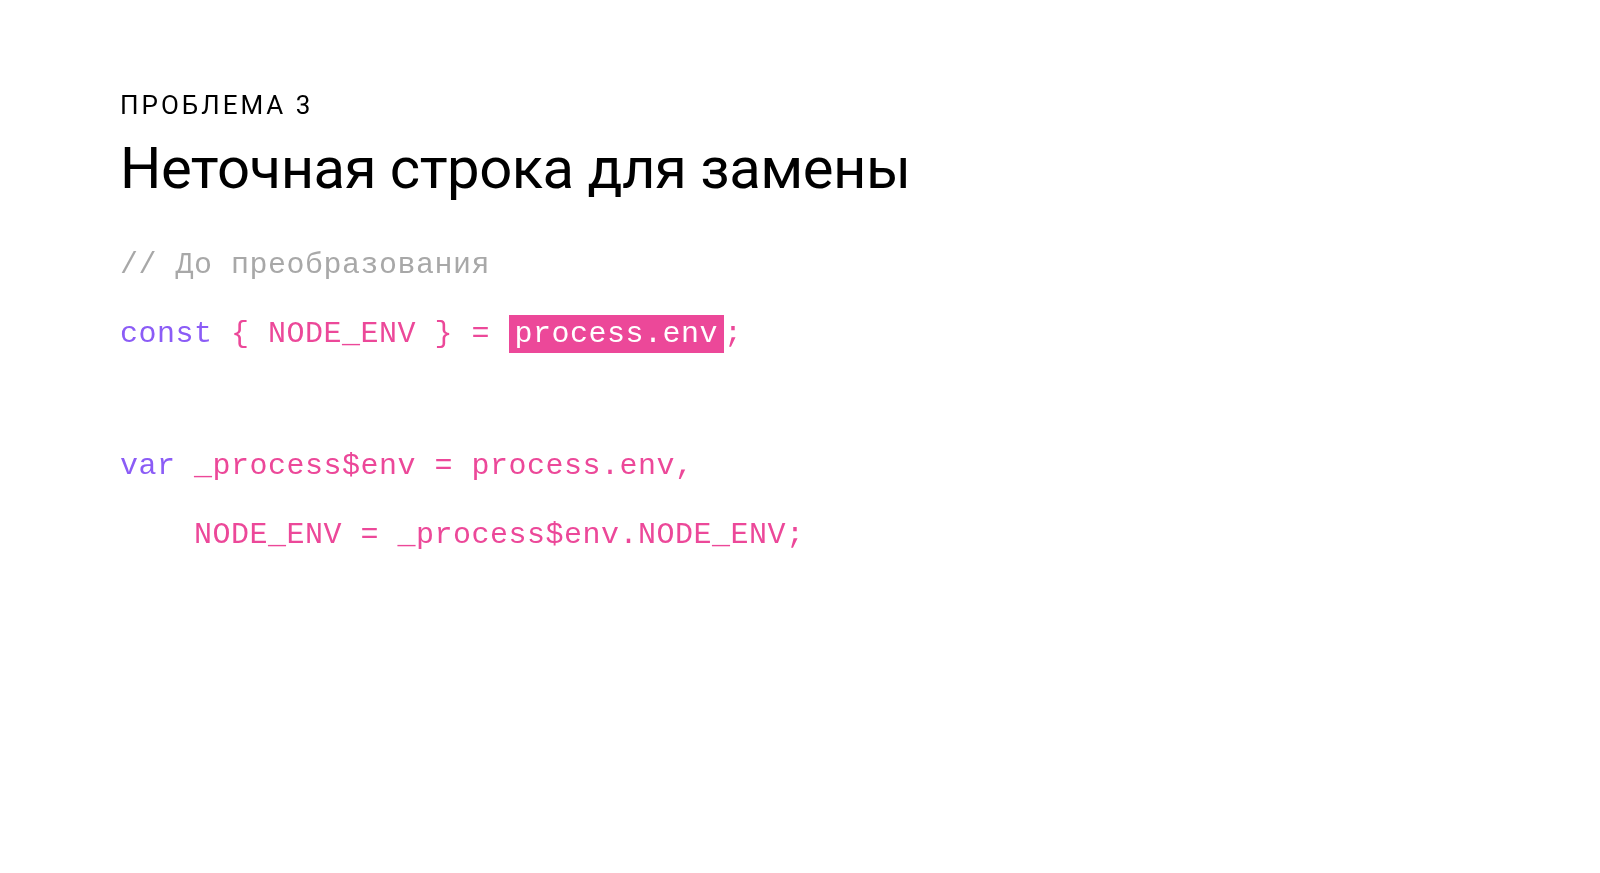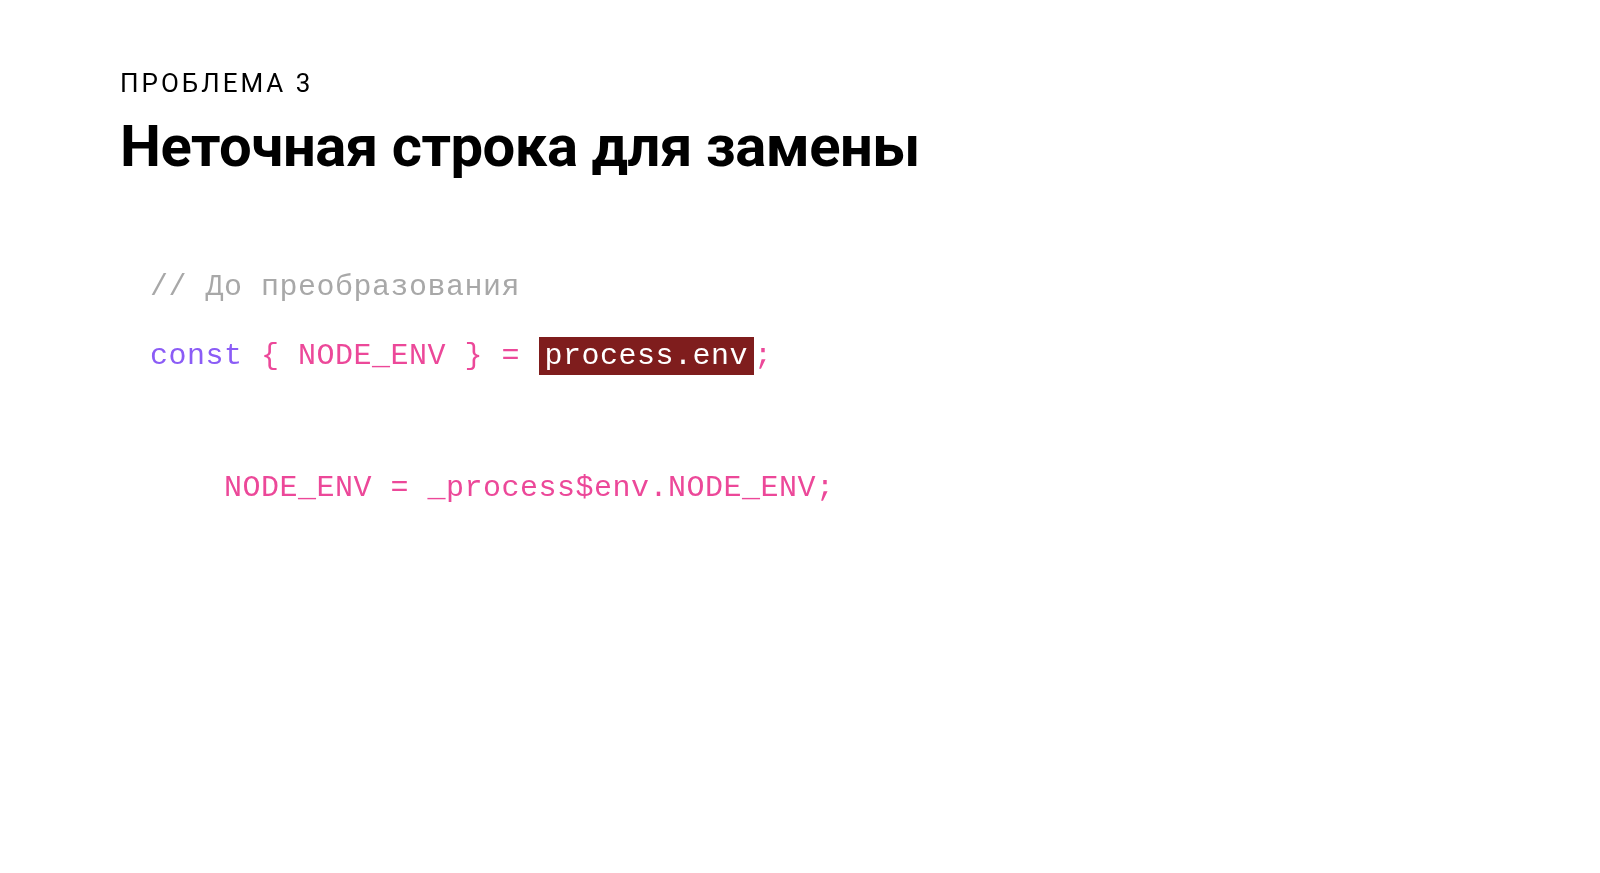--- a/index.html
+++ b/index.html
@@ -8,62 +8,61 @@
       box-sizing: border-box;
     }
     body {
       width: 1600px;
       height: 873px;
       background: #ffffff;
       font-family: -apple-system, BlinkMacSystemFont, "Segoe UI", Roboto, "Helvetica Neue", Arial, sans-serif;
       overflow: hidden;
     }
     .slide {
-      padding: 68px 120px 0 120px;
+      padding: 90px 120px 0 120px;
     }
     .eyebrow {
       font-size: 26px;
       font-weight: 400;
       letter-spacing: 3px;
       color: #000000;
       margin-bottom: 14px;
     }
     .title {
       font-size: 58px;
-      font-weight: 700;
+      font-weight: 400;
       color: #000000;
       letter-spacing: -0.5px;
-      margin-bottom: 84px;
+      margin-bottom: 40px;
     }
     .code-block {
       font-family: "SF Mono", "Monaco", "Menlo", "Consolas", "Liberation Mono", "Courier New", monospace;
       font-size: 30px;
       line-height: 1.55;
       font-weight: 400;
       letter-spacing: 0.5px;
-      margin-left: 30px;
     }
     .code-line {
       margin-bottom: 22px;
       white-space: pre;
     }
     .code-gap {
       height: 64px;
     }
     .token-comment {
       color: #a8a8a8;
     }
     .token-keyword {
       color: #8b5cf6;
     }
     .token-plain {
       color: #ec4899;
     }
     .token-highlight {
-      background: #7f1d1d;
+      background: #ec4899;
       color: #ffffff;
       padding: 2px 6px;
       border-radius: 0;
     }
   </style>
 </head>
 <body>
 
 <div class="slide">
   <div class="eyebrow">ПРОБЛЕМА 3</div>
@@ -71,17 +70,18 @@
 
   <div class="code-block">
 
     <div class="code-line"><span class="token-comment">// До преобразования</span></div>
 
     <div class="code-line"><span class="token-keyword">const</span><span class="token-plain"> { NODE_ENV } = </span><span class="token-highlight">process.env</span><span class="token-plain">;</span></div>
 
     <div class="code-gap"></div>
 
 
+    <div class="code-line"><span class="token-keyword">var</span><span class="token-plain"> _process$env = process.env,</span></div>
 
     <div class="code-line"><span class="token-plain">    NODE_ENV = _process$env.NODE_ENV;</span></div>
 
   </div>
 </div>
 
 </body></html>

